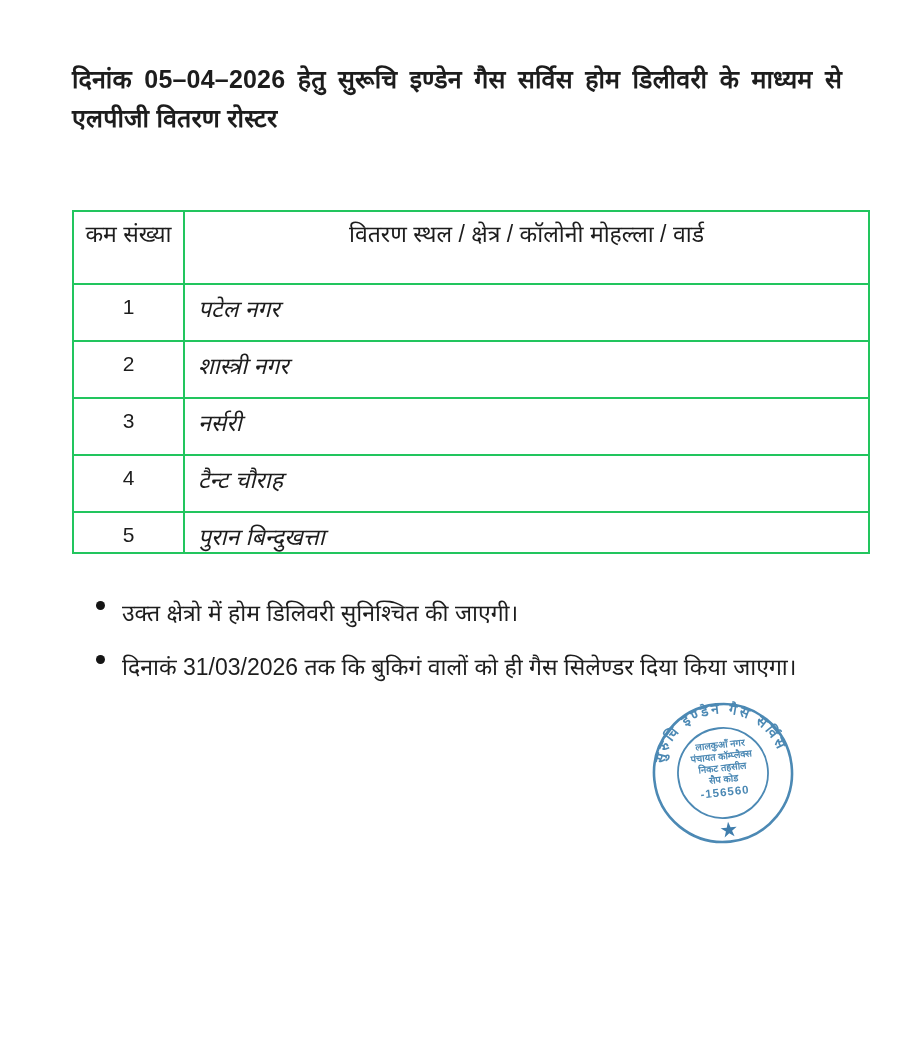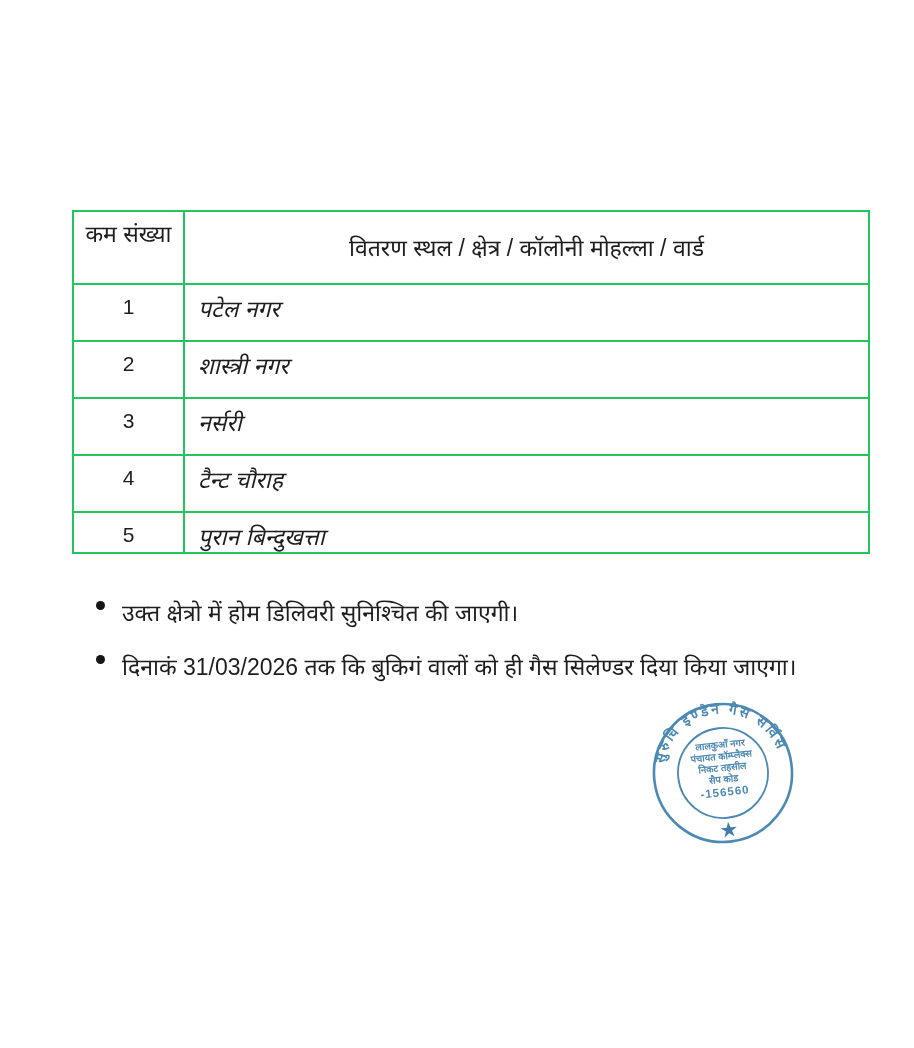--- a/index.html
+++ b/index.html
@@ -43,21 +43,21 @@
   tr.r-tall { height: 57px; }
   tr.r-short{ height: 38px; }
   th.sno-h {
     text-align: center;
     padding-top: 5px;
     font-size: 23px;
     font-weight: 500;
   }
   th.loc-h {
     text-align: center;
-    padding-top: 19px;
+    padding-top: 5px;
     font-size: 23px;
     font-weight: 500;
   }
   td.sno {
     text-align: center;
     padding-top: 10px;
     font-size: 21px;
     font-weight: 400;
   }
   td.loc {
@@ -97,20 +97,21 @@
     transform: rotate(-6deg);
     opacity: 0.92;
   }
   .stamp svg { display: block; }
 </style>
 </head>
 <body>
 
 <div class="page">
 
+  <div class="doc-title">दिनांक 05–04–2026 हेतु सुरूचि इण्डेन गैस सर्विस होम डिलीवरी के माध्यम से एलपीजी वितरण रोस्टर</div>
 
   <table class="roster">
     <tbody>
       <tr class="hdr">
         <th class="sno-h col-sno">कम संख्या</th>
         <th class="loc-h">वितरण स्थल / क्षेत्र / कॉलोनी मोहल्ला / वार्ड</th>
       </tr>
       <tr class="r-tall">
         <td class="sno">1</td>
         <td class="loc">पटेल नगर</td>

